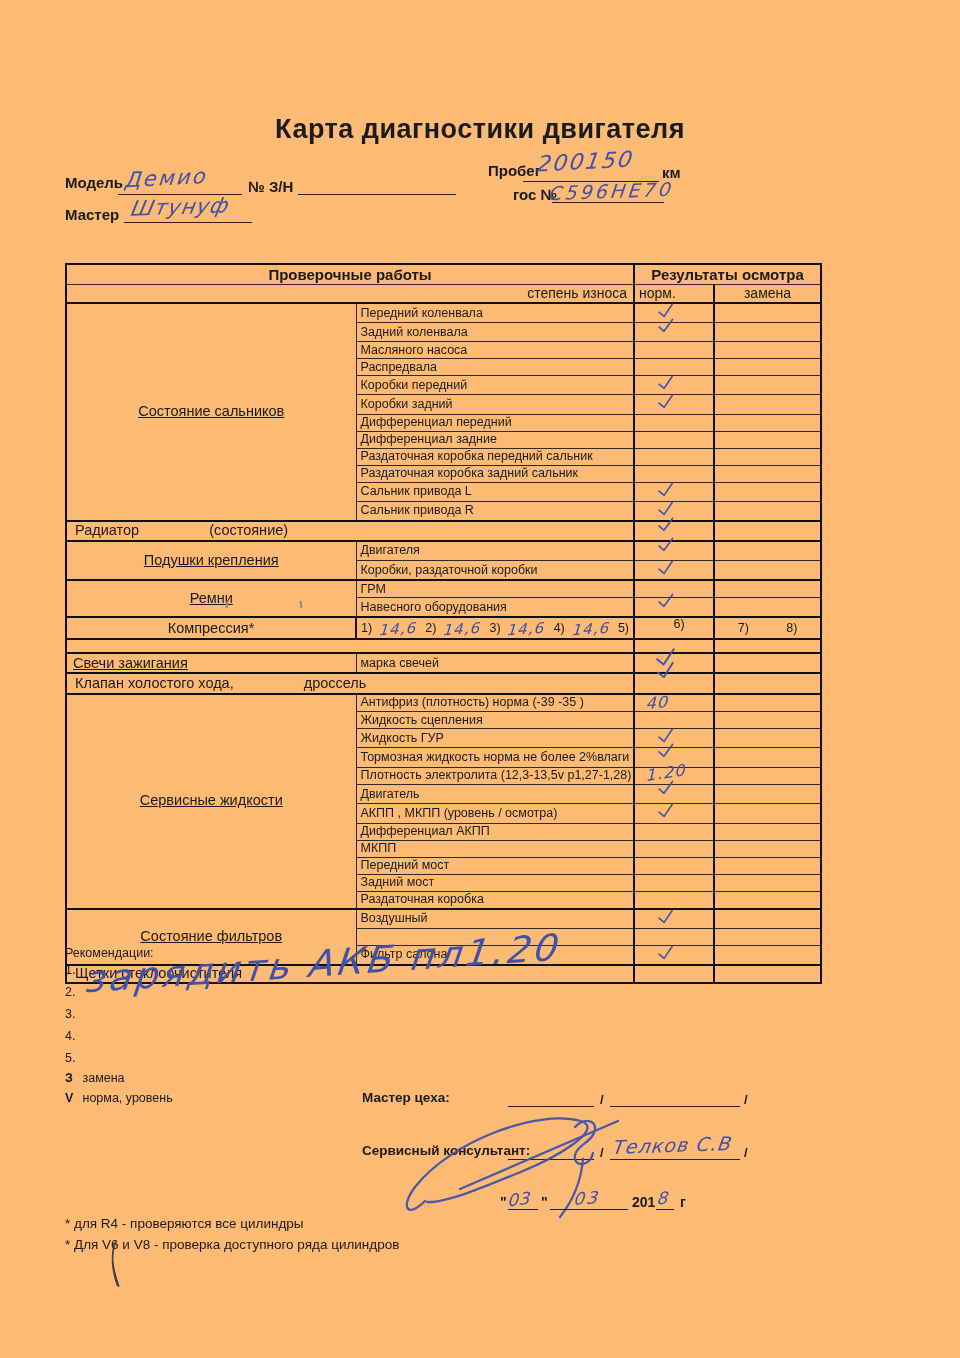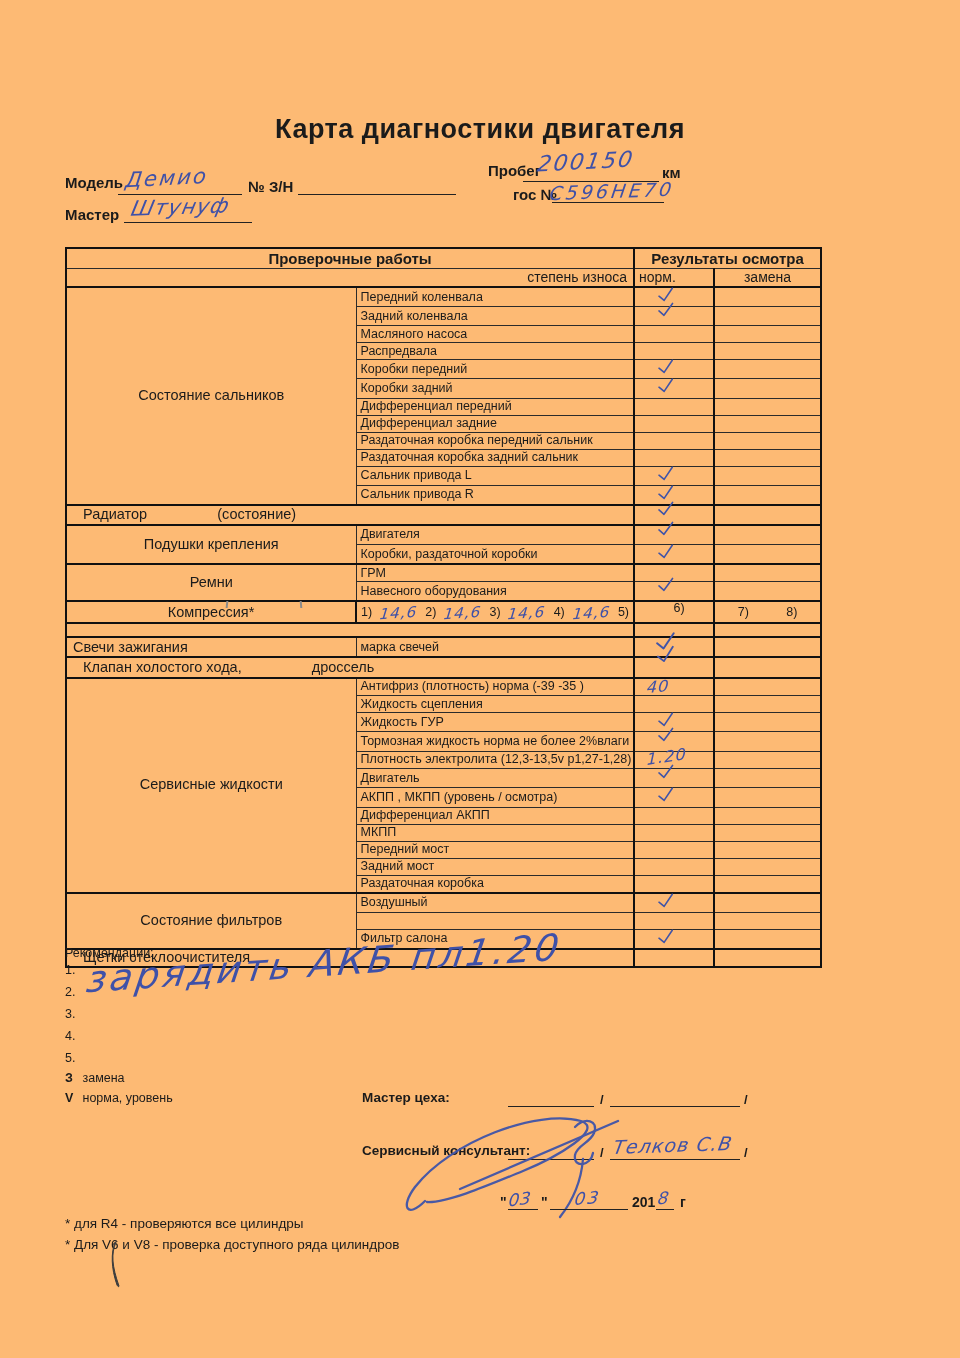--- a/index.html
+++ b/index.html
@@ -6,35 +6,35 @@
   .page{position:relative;width:960px;height:1358px;background:#fdba74;margin:0 auto;
         font-family:"Liberation Sans",sans-serif;color:#1b1b1b;overflow:hidden;}
   .abs{position:absolute;}
   .b{font-weight:bold;}
   .title{left:0;right:0;top:114px;text-align:center;font-size:27px;font-weight:bold;letter-spacing:.5px;}
   .lbl{font-size:15px;font-weight:bold;}
   .uline{border-bottom:1.6px solid #222;}
   .hand{font-family:"DejaVu Sans",sans-serif;font-style:italic;color:#3f51a8;display:inline-block;
         transform:skewX(-8deg);white-space:nowrap;}
   
-  table.diag{position:absolute;left:65px;top:247px;width:755px;border-collapse:collapse;
+  table.diag{position:absolute;left:65px;top:263px;width:755px;border-collapse:collapse;
              table-layout:fixed;border:2px solid #111;}
   .diag col.c1{width:290px}.diag col.c2{width:278px}.diag col.c3{width:80px}.diag col.c4{width:107px}
   .diag td,.diag th{border:1px solid #2b2b2b;padding:0 4px;height:16px;font-size:12.5px;
         line-height:1.05;overflow:visible;white-space:nowrap;text-align:left;font-weight:normal;position:relative;}
   .diag tr.h1 th{height:19px;font-size:15px;font-weight:bold;text-align:center;border-bottom:1px solid #2b2b2b;}
   .diag .th-res{border-left:2px solid #111;}
   .diag tr.h2 td{height:17px;font-size:14px;border-bottom:2px solid #111;}
   .diag .wear{text-align:right;padding-right:6px;padding-left:28px;}
   .diag .c-norm{border-left:2px solid #111;border-radius:9px;}
   .diag .c-rep{border-left:2px solid #111;}
-  .diag .gcell{font-size:14.5px;text-align:center;vertical-align:middle;white-space:nowrap;}
+  .diag .gcell{font-size:14.5px;text-align:center;vertical-align:middle;white-space:nowrap;text-decoration:underline;}
   .diag .gleft{text-align:left;padding-left:6px;}
   .diag tr.topline td{border-top:2px solid #111;}
-  .diag .fl1{display:inline-block;margin-left:8px;}
+  .diag .fl1{display:inline-block;}
   .diag .fl2{display:inline-block;margin-left:70px;}
   .diag .fullcell{font-size:14.5px;padding-left:8px;}
   .diag tr.comp td{border-top:2px solid #111;border-bottom:2px solid #111;height:20px;text-align:center;}
   .diag .comp-label{font-size:14.5px;text-align:center;}
   .diag .comp-cell{border-left:2px solid #111;border-right:2px solid #111;}
   .comp-line{display:flex;justify-content:space-between;align-items:center;}
   .comp-line .slot{font-size:12.5px;}
   .comp-line .hand{font-size:15px;transform:skewX(-10deg) rotate(-4deg) translateY(2px);letter-spacing:1px;}
   .diag .comp-norm{vertical-align:top;font-size:12.5px;padding-left:14px;}
   .comp-rep{display:flex;justify-content:space-around;font-size:12.5px;}

